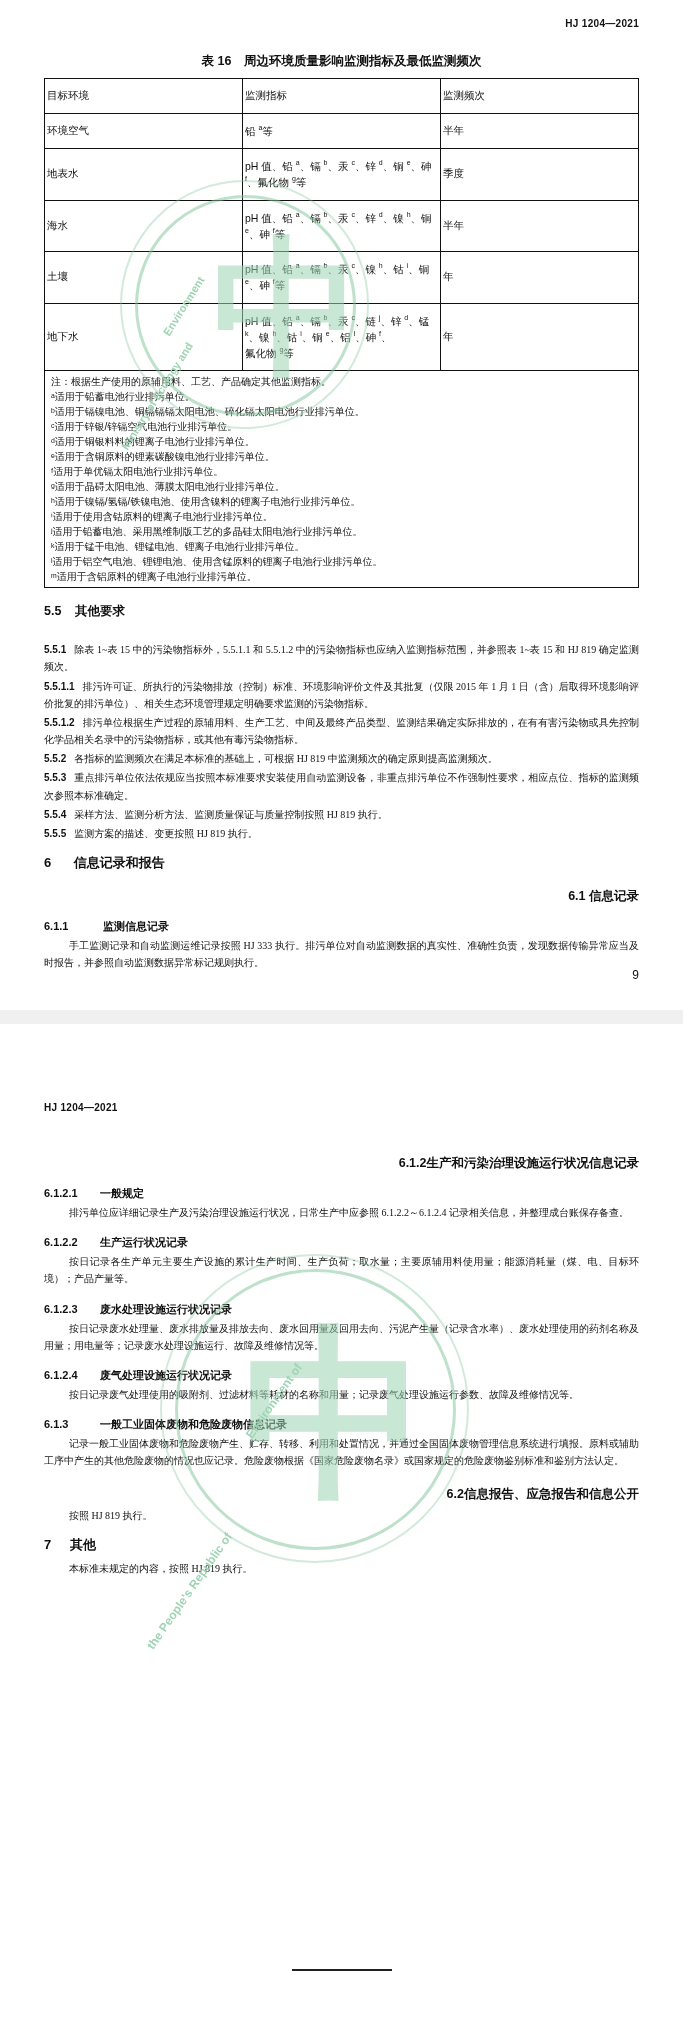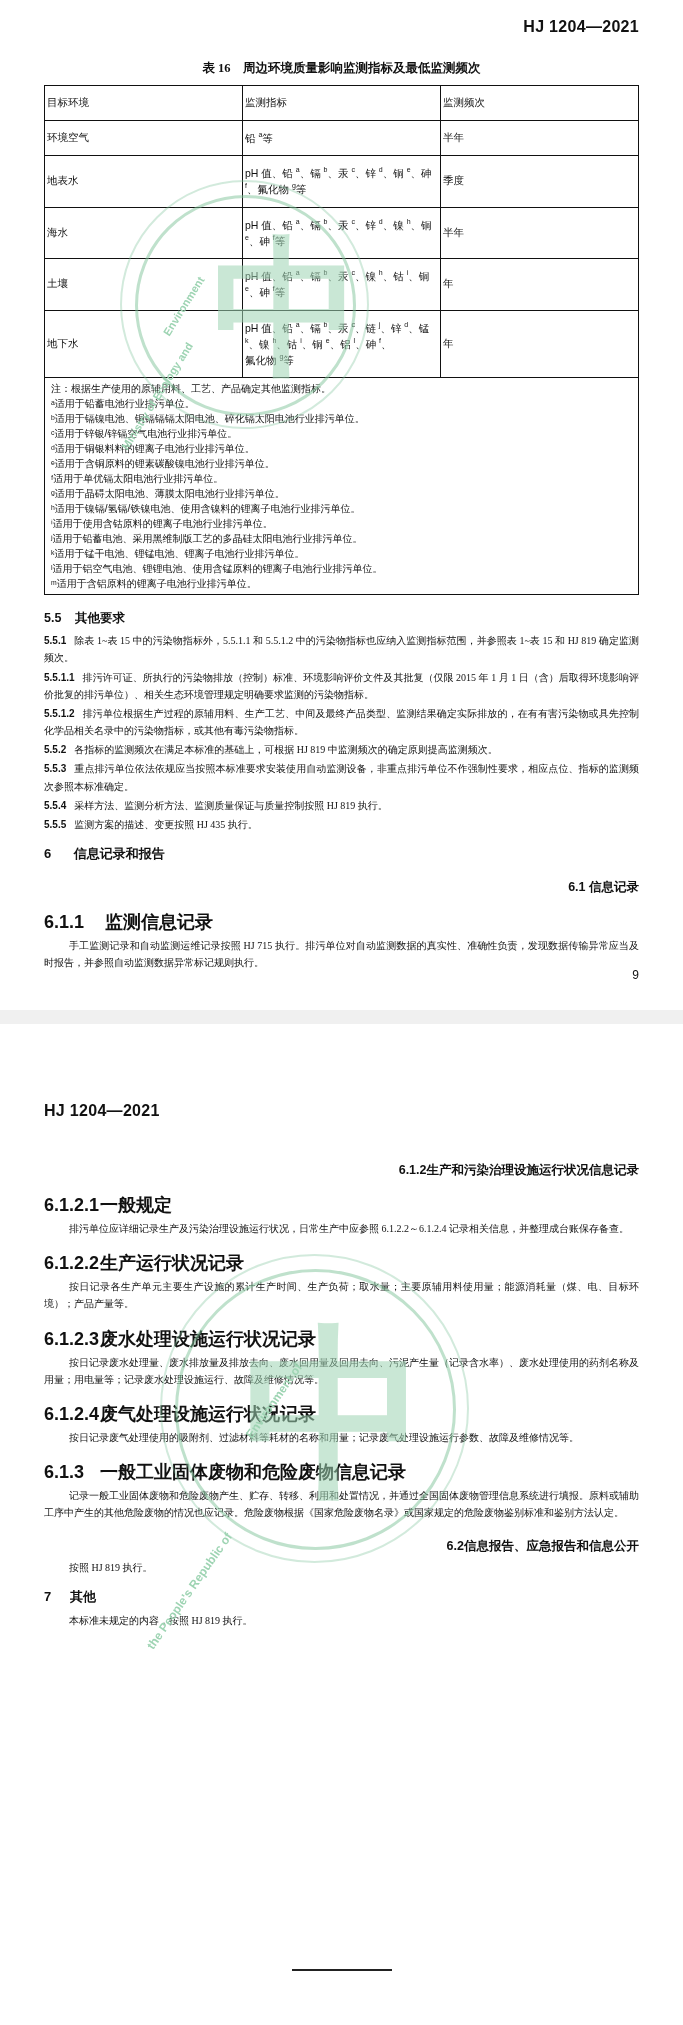--- a/index.html
+++ b/index.html
@@ -23,29 +23,29 @@
     box-sizing: border-box;
     overflow: hidden;
   }
   .page-1 { height: 1010px; padding: 18px 44px 0 44px; }
   .page-gap { height: 14px; background:#f0f0f0; }
   .page-2 { height: 1001px; padding: 78px 44px 0 44px; }
 
   .hdr {
     font-family: "Liberation Sans", sans-serif;
     font-weight: bold;
-    font-size: 16px;
+    font-size: 10px;
     letter-spacing: .3px;
   }
   .hdr-right { text-align: right; padding-bottom: 4px; }
   .hdr-left  { text-align: left; padding-bottom: 26px; }
 
   .tbl-title {
     text-align: center;
-    font-family: Liberation Serif, serif;
+    font-family: Liberation Sans, sans-serif;
     font-size: 12.5px;
     font-weight: bold;
     margin: 20px 0 8px 0;
   }
   table.main {
     border-collapse: collapse;
     width: 100%;
     font-size: 10.5px;
     font-family: "Liberation Sans", sans-serif;
     table-layout: fixed;
@@ -74,21 +74,21 @@
   .sec {
     margin-top: 11px;
     font-size: 12.5px;
     line-height: 1.75;
   }
   .sec-head {
     font-family: "Liberation Sans", sans-serif;
     font-weight: bold;
     font-size: 12.5px;
     margin-top: 13px;
-    margin-bottom: 2px;
+    margin-bottom: 18px;
   }
   .sec-head .num { display: inline-block; min-width: 0; margin-right: 10px; }
   .para {
     font-size: 10px;
     line-height: 1.72;
     text-align: justify;
     margin-top: 2px;
   }
   .para .num { margin-right: 8px; font-family: "Liberation Sans", sans-serif; font-weight: bold;}
   .indent { text-indent: 25px; }
@@ -105,21 +105,21 @@
     font-weight: bold;
     font-size: 12.5px;
     margin-top: 16px;
     margin-bottom: 4px;
     text-align: right;
   }
   .mid-head .num { display:inline-block; width: 44px; }
   .sub-head {
     font-family: "Liberation Sans", sans-serif;
     font-weight: bold;
-    font-size: 18px;
+    font-size: 11px;
     margin-top: 14px;
     margin-bottom: 3px;
   }
   .sub-head .num { display:inline-block; width: 56px; }
   .pagenum {
     position: absolute;
     right: 44px;
     bottom: 28px;
     font-family: "Liberation Sans", sans-serif;
     font-size: 12px;
@@ -238,37 +238,37 @@
         <span class="num">5.5</span>
         <span>其他要求</span>
       </div>
       <div id="p1-paras">
           <div class="para"><span class="num">5.5.1</span><span>除表 1~表 15 中的污染物指标外，5.5.1.1 和 5.5.1.2 中的污染物指标也应纳入监测指标范围，并参照表 1~表 15 和 HJ 819 确定监测频次。</span></div>
           <div class="para"><span class="num">5.5.1.1</span><span>排污许可证、所执行的污染物排放（控制）标准、环境影响评价文件及其批复（仅限 2015 年 1 月 1 日（含）后取得环境影响评价批复的排污单位）、相关生态环境管理规定明确要求监测的污染物指标。</span></div>
           <div class="para"><span class="num">5.5.1.2</span><span>排污单位根据生产过程的原辅用料、生产工艺、中间及最终产品类型、监测结果确定实际排放的，在有有害污染物或具先控制化学品相关名录中的污染物指标，或其他有毒污染物指标。</span></div>
           <div class="para"><span class="num">5.5.2</span><span>各指标的监测频次在满足本标准的基础上，可根据 HJ 819 中监测频次的确定原则提高监测频次。</span></div>
           <div class="para"><span class="num">5.5.3</span><span>重点排污单位依法依规应当按照本标准要求安装使用自动监测设备，非重点排污单位不作强制性要求，相应点位、指标的监测频次参照本标准确定。</span></div>
           <div class="para"><span class="num">5.5.4</span><span>采样方法、监测分析方法、监测质量保证与质量控制按照 HJ 819 执行。</span></div>
-          <div class="para"><span class="num">5.5.5</span><span>监测方案的描述、变更按照 HJ 435 执行。</span></div>
+          <div class="para"><span class="num">5.5.5</span><span>监测方案的描述、变更按照 HJ 819 执行。</span></div>
         </div>
     </div>
 
     <div class="big-head">
       <span class="num">6</span>
       <span>信息记录和报告</span>
     </div>
     <div class="mid-head">
       <span class="num">6.1</span>
       <span>信息记录</span>
     </div>
     <div class="sub-head">
       <span class="num">6.1.1</span>
       <span>监测信息记录</span>
     </div>
-    <div class="para indent">手工监测记录和自动监测运维记录按照 HJ 715 执行。排污单位对自动监测数据的真实性、准确性负责，发现数据传输异常应当及时报告，并参照自动监测数据异常标记规则执行。</div>
+    <div class="para indent">手工监测记录和自动监测运维记录按照 HJ 333 执行。排污单位对自动监测数据的真实性、准确性负责，发现数据传输异常应当及时报告，并参照自动监测数据异常标记规则执行。</div>
 
     <div class="pagenum">9</div>
   </div>
 
   <div class="page-gap"></div>
 
   <div class="page page-2">
 
     <div class="wm wm-ring" style="left:175px; top:245px; width:275px; height:275px;"></div>
     <div class="wm wm-ring" style="left:160px; top:230px; width:305px; height:305px; border-width:2px; opacity:.35;"></div>

